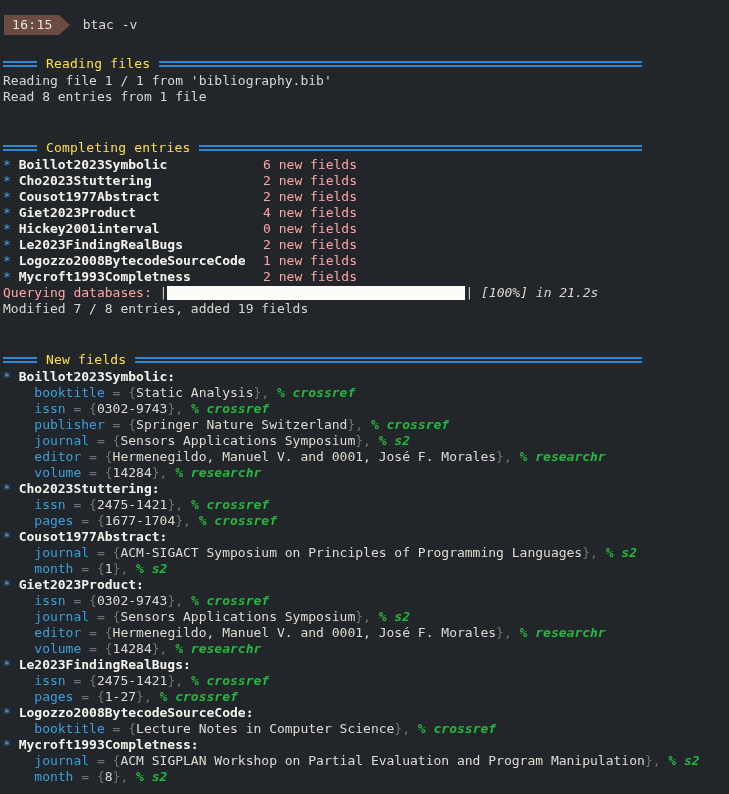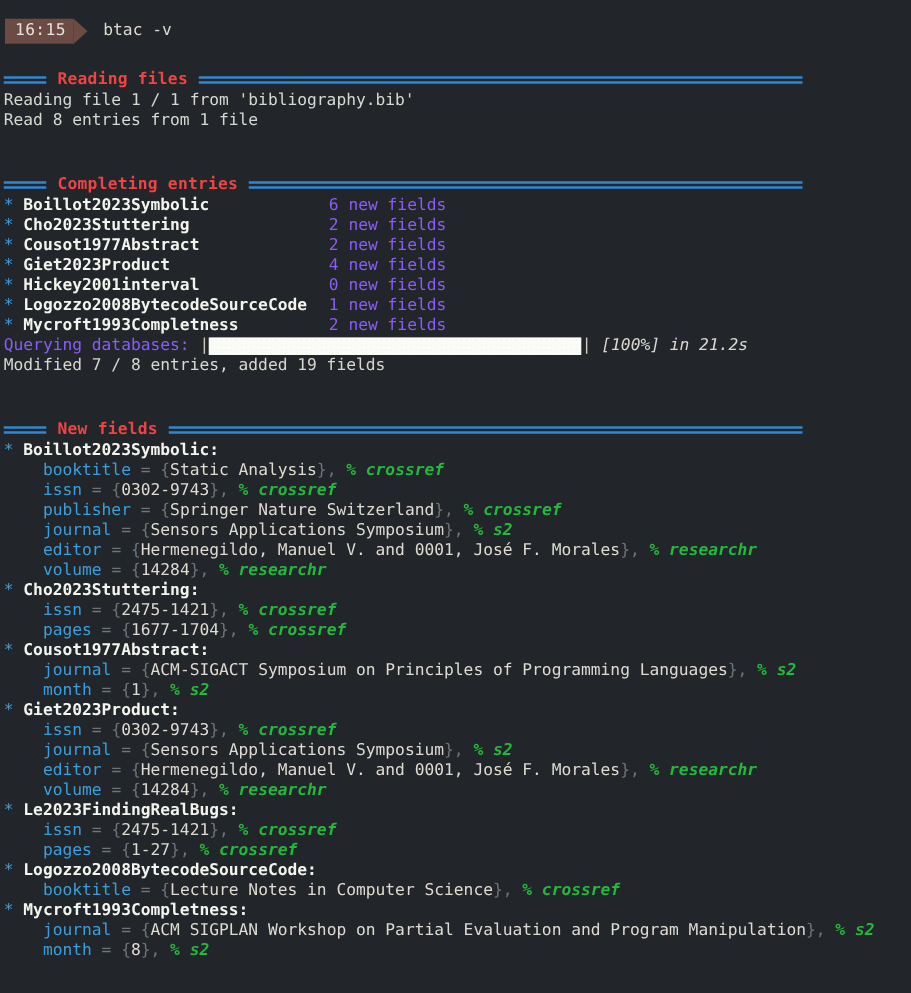--- a/index.html
+++ b/index.html
@@ -83,36 +83,36 @@
     position: absolute;
     left: 0; right: 0;
     height: 2px;
     background: #2f86d2;
   }
   .rule::before { top: 1px; }
   .rule::after  { top: 5px; }
   .rule.left  { width: 34px; }
   .rule.right { flex: 0 0 auto; }
   .section-title {
-    color: #ef4444;
-    font-weight: bold;
+    color: #fde047;
+    font-weight: normal;
     white-space: pre;
     padding: 0 9px 0 9px;
     letter-spacing: 0.2px;
   }
 
   
   .c-star   { color: #3fa2e0; }
   .c-name   { color: #f4f4ee; font-weight: bold; }
   .c-white  { color: #dcd8d0; }
   .c-key    { color: #3b9fdd; }
   .c-punct  { color: #6f7478; }
   .c-val    { color: #dfdbd3; }
   .c-note   { color: #21ba3d; font-style: italic; font-weight: bold; }
-  .c-dim    { color: #8b5cf6; }
+  .c-dim    { color: #fca5a5; }
 
   
   .entry-row {
     white-space: pre;
     padding-left: 3px;
     height: 16px;
     line-height: 16px;
   }
   .entry-name { display: inline-block; }
   .entry-count { }
@@ -190,20 +190,21 @@
     <span class="section-title">Completing entries</span>
     <span class="rule right" id="rule-completing" style="width: 442.516px;"></span>
   </div>
 
   <div id="entry-list">
       <div class="entry-row"><span class="c-star">*</span><span class="c-white"> </span><span class="c-name entry-name" style="min-width: 244.44px;">Boillot2023Symbolic</span><span class="c-dim entry-count">6 new fields</span></div>
       <div class="entry-row"><span class="c-star">*</span><span class="c-white"> </span><span class="c-name entry-name" style="min-width: 244.44px;">Cho2023Stuttering</span><span class="c-dim entry-count">2 new fields</span></div>
       <div class="entry-row"><span class="c-star">*</span><span class="c-white"> </span><span class="c-name entry-name" style="min-width: 244.44px;">Cousot1977Abstract</span><span class="c-dim entry-count">2 new fields</span></div>
       <div class="entry-row"><span class="c-star">*</span><span class="c-white"> </span><span class="c-name entry-name" style="min-width: 244.44px;">Giet2023Product</span><span class="c-dim entry-count">4 new fields</span></div>
       <div class="entry-row"><span class="c-star">*</span><span class="c-white"> </span><span class="c-name entry-name" style="min-width: 244.44px;">Hickey2001interval</span><span class="c-dim entry-count">0 new fields</span></div>
+      <div class="entry-row"><span class="c-star">*</span><span class="c-white"> </span><span class="c-name entry-name" style="min-width: 244.44px;">Le2023FindingRealBugs</span><span class="c-dim entry-count">2 new fields</span></div>
       <div class="entry-row"><span class="c-star">*</span><span class="c-white"> </span><span class="c-name entry-name" style="min-width: 244.44px;">Logozzo2008BytecodeSourceCode</span><span class="c-dim entry-count">1 new fields</span></div>
       <div class="entry-row"><span class="c-star">*</span><span class="c-white"> </span><span class="c-name entry-name" style="min-width: 244.44px;">Mycroft1993Completness</span><span class="c-dim entry-count">2 new fields</span></div>
     </div>
 
   <div class="progress-line">
     <span class="c-dim">Querying databases: </span>
     <span class="pbar-wrap">
       <span class="pbar-edge">|</span>
       <span class="pbar">
         <span class="fill" id="pbar-fill" style="width: 100%;"></span>

